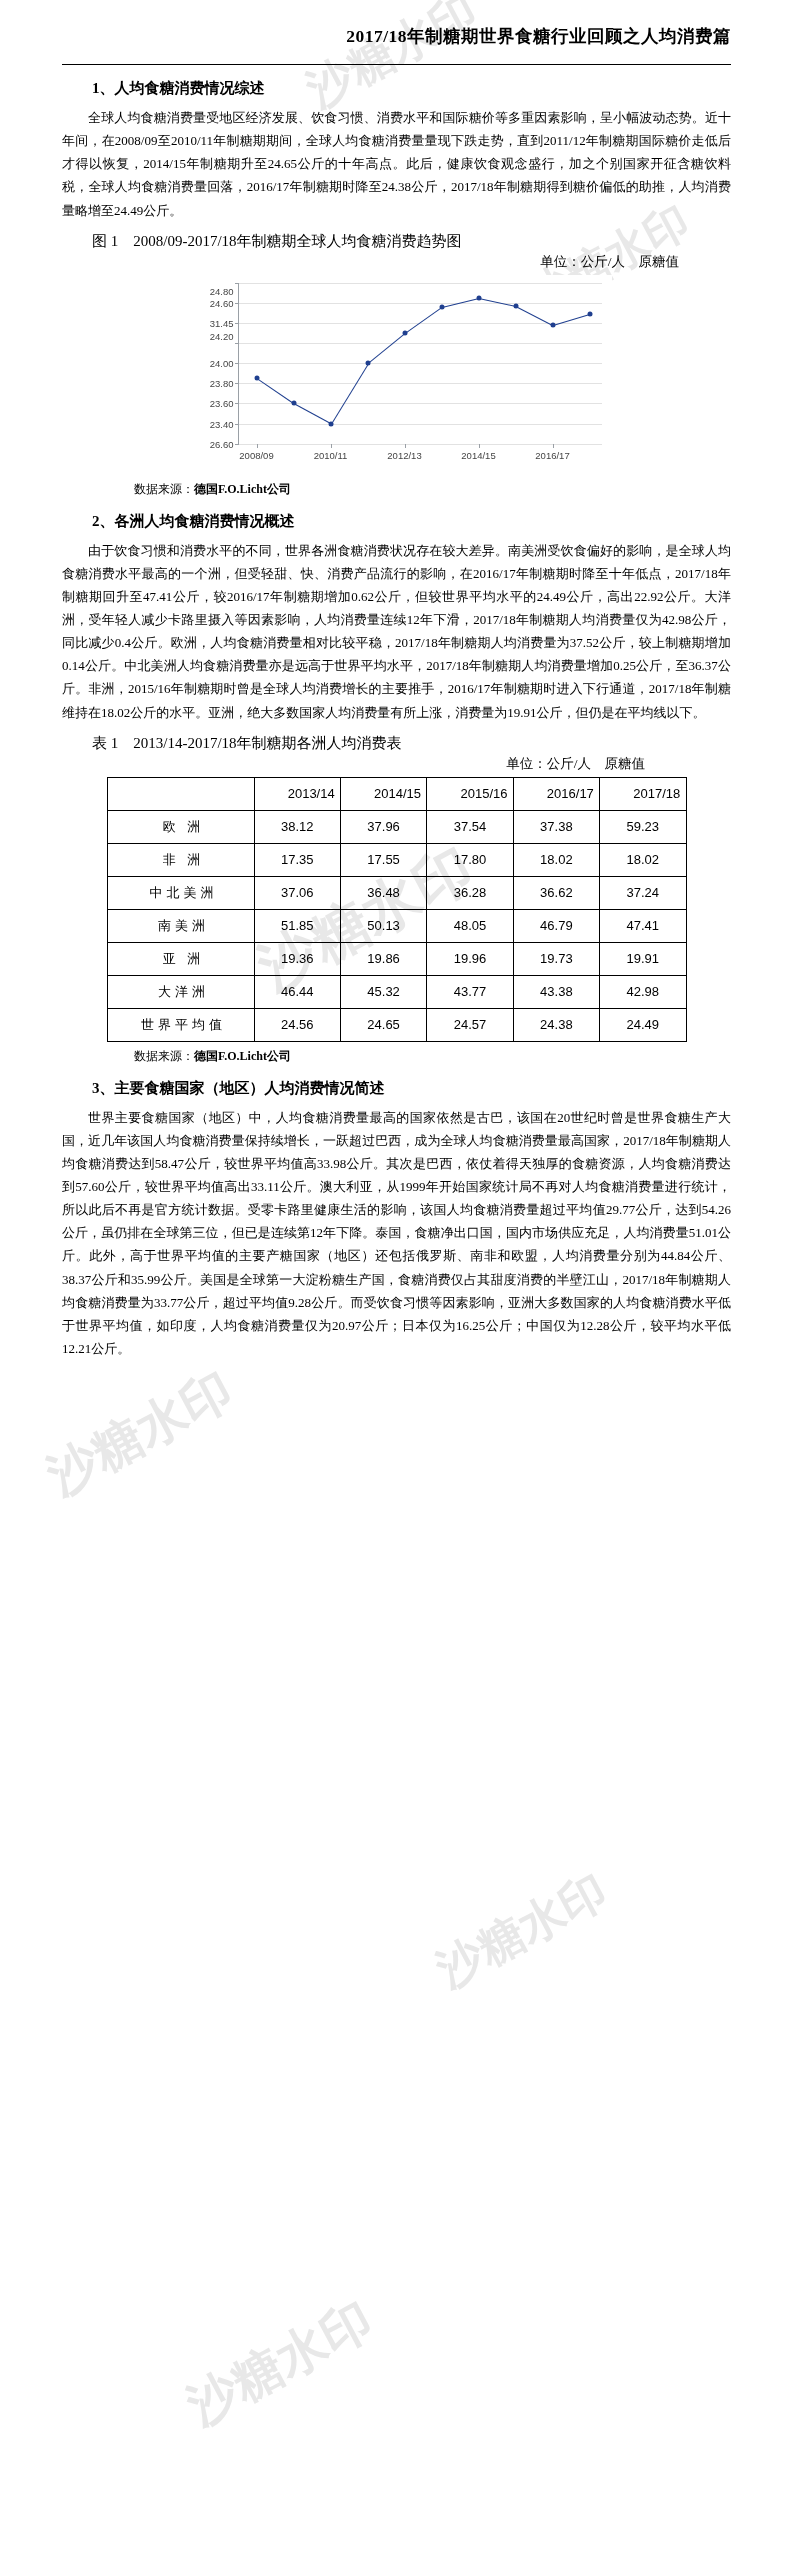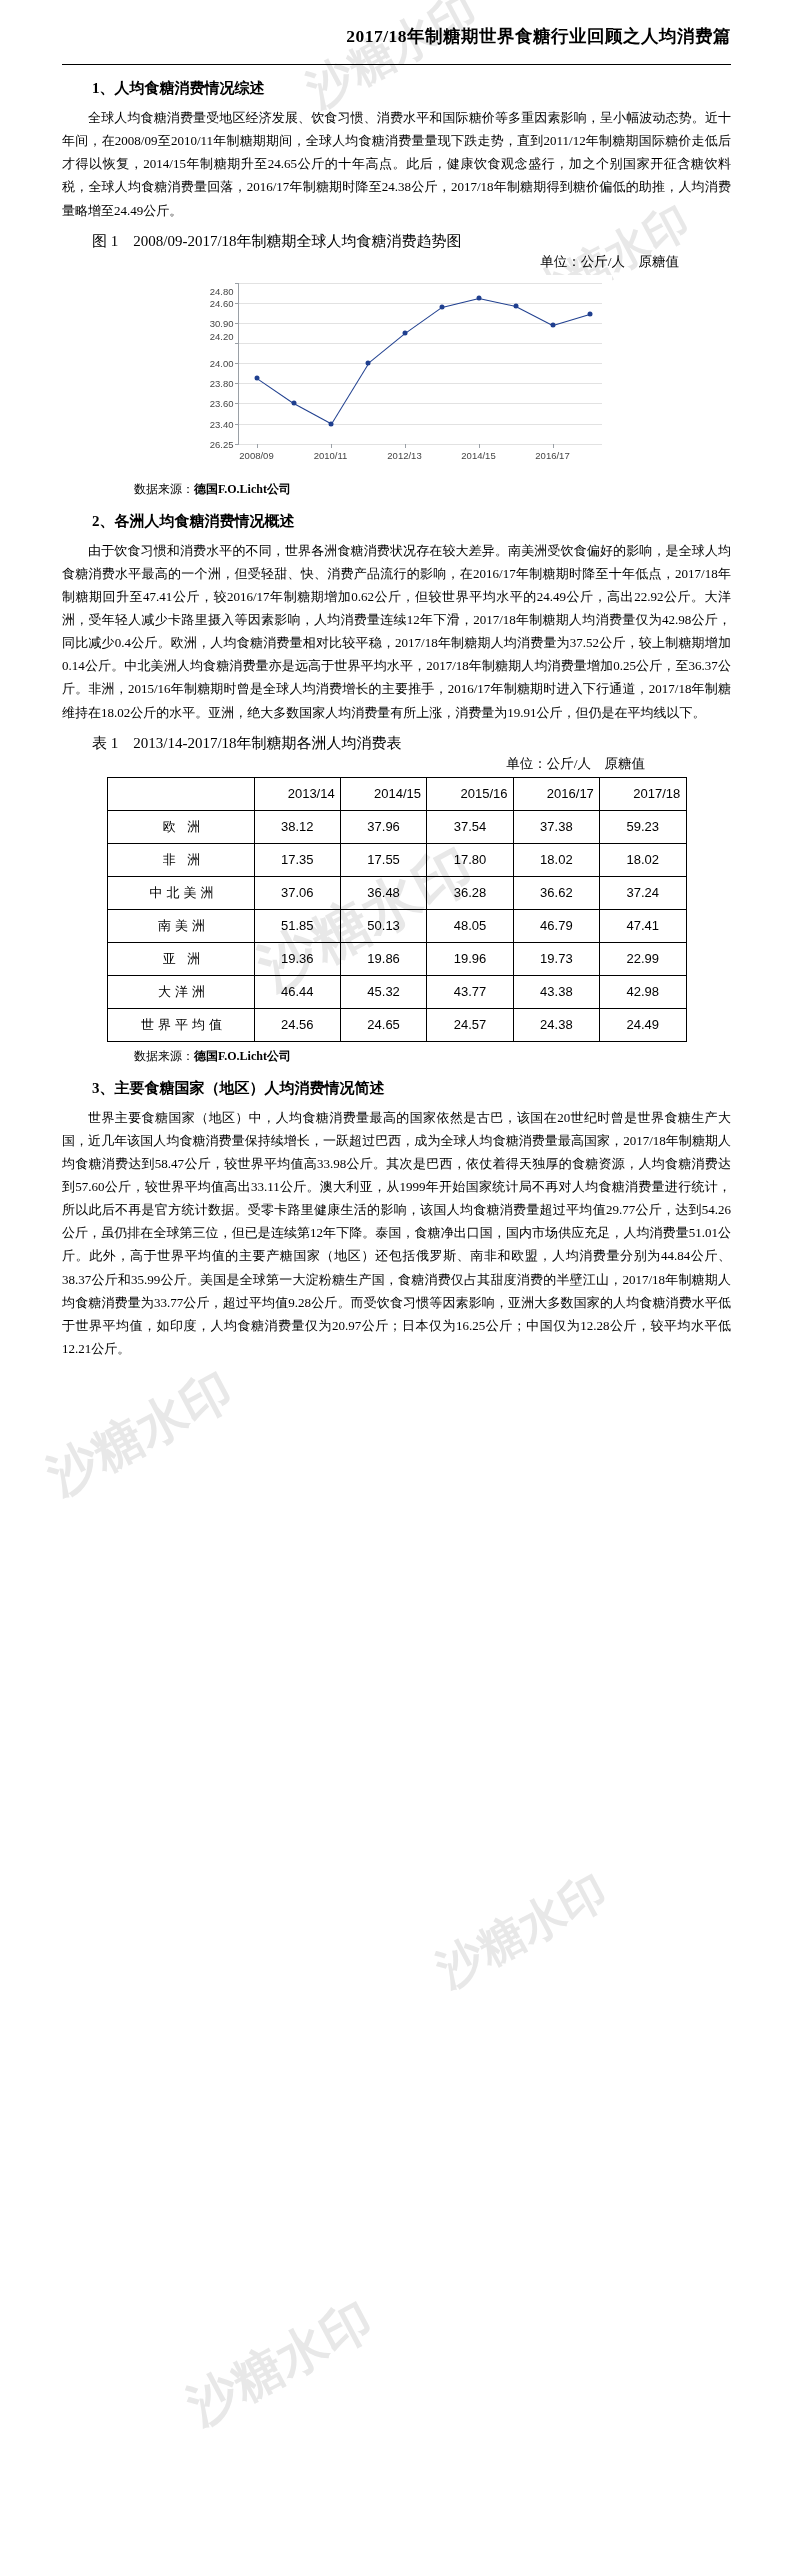--- a/index.html
+++ b/index.html
@@ -206,39 +206,39 @@
     <p class="para">全球人均食糖消费量受地区经济发展、饮食习惯、消费水平和国际糖价等多重因素影响，呈小幅波动态势。近十年间，在2008/09至2010/11年制糖期期间，全球人均食糖消费量量现下跌走势，直到2011/12年制糖期国际糖价走低后才得以恢复，2014/15年制糖期升至24.65公斤的十年高点。此后，健康饮食观念盛行，加之个别国家开征含糖饮料税，全球人均食糖消费量回落，2016/17年制糖期时降至24.38公斤，2017/18年制糖期得到糖价偏低的助推，人均消费量略增至24.49公斤。</p>
 
     <div class="fig-caption">图 1　2008/09-2017/18年制糖期全球人均食糖消费趋势图</div>
     <div class="unit-line">单位：公斤/人　原糖值</div>
 
     <div class="chart-wrap">
       <div class="chart">
         <div class="plot" id="plot">
             <div class="gridline" style="top: 161px;"></div>
             <div class="ytick" style="top: 161px;"></div>
-            <div class="ylab" style="top: 161px;">26.25</div>
+            <div class="ylab" style="top: 161px;">26.60</div>
             <div class="gridline" style="top: 140.875px;"></div>
             <div class="ytick" style="top: 140.875px;"></div>
             <div class="ylab" style="top: 140.875px;">23.40</div>
             <div class="gridline" style="top: 120.75px;"></div>
             <div class="ytick" style="top: 120.75px;"></div>
             <div class="ylab" style="top: 120.75px;">23.60</div>
             <div class="gridline" style="top: 100.625px;"></div>
             <div class="ytick" style="top: 100.625px;"></div>
             <div class="ylab" style="top: 100.625px;">23.80</div>
             <div class="gridline" style="top: 80.5px;"></div>
             <div class="ytick" style="top: 80.5px;"></div>
             <div class="ylab" style="top: 80.5px;">24.00</div>
             <div class="gridline" style="top: 60.375px;"></div>
             <div class="ytick" style="top: 60.375px;"></div>
             <div class="ylab" style="top: 53px;">24.20</div>
             <div class="gridline" style="top: 40.25px;"></div>
             <div class="ytick" style="top: 40.25px;"></div>
-            <div class="ylab" style="top: 40.25px;">30.90</div>
+            <div class="ylab" style="top: 40.25px;">31.45</div>
             <div class="gridline" style="top: 20.125px;"></div>
             <div class="ytick" style="top: 20.125px;"></div>
             <div class="ylab" style="top: 20.125px;">24.60</div>
             <div class="gridline" style="top: 0px;"></div>
             <div class="ytick" style="top: 0px;"></div>
             <div class="ylab" style="top: 8px;">24.80</div>
             <div class="xtick" style="left: 18px;"></div>
             <div class="xlab" style="left: 18px;">2008/09</div>
             <div class="xtick" style="left: 92px;"></div>
             <div class="xlab" style="left: 92px;">2010/11</div>
@@ -324,21 +324,21 @@
             <td>48.05</td>
             <td>46.79</td>
             <td>47.41</td>
           </tr>
           <tr>
             <td class="rowhead">亚 洲</td>
             <td>19.36</td>
             <td>19.86</td>
             <td>19.96</td>
             <td>19.73</td>
-            <td>22.99</td>
+            <td>19.91</td>
           </tr>
           <tr>
             <td class="rowhead">大洋洲</td>
             <td>46.44</td>
             <td>45.32</td>
             <td>43.77</td>
             <td>43.38</td>
             <td>42.98</td>
           </tr>
           <tr class="total">

